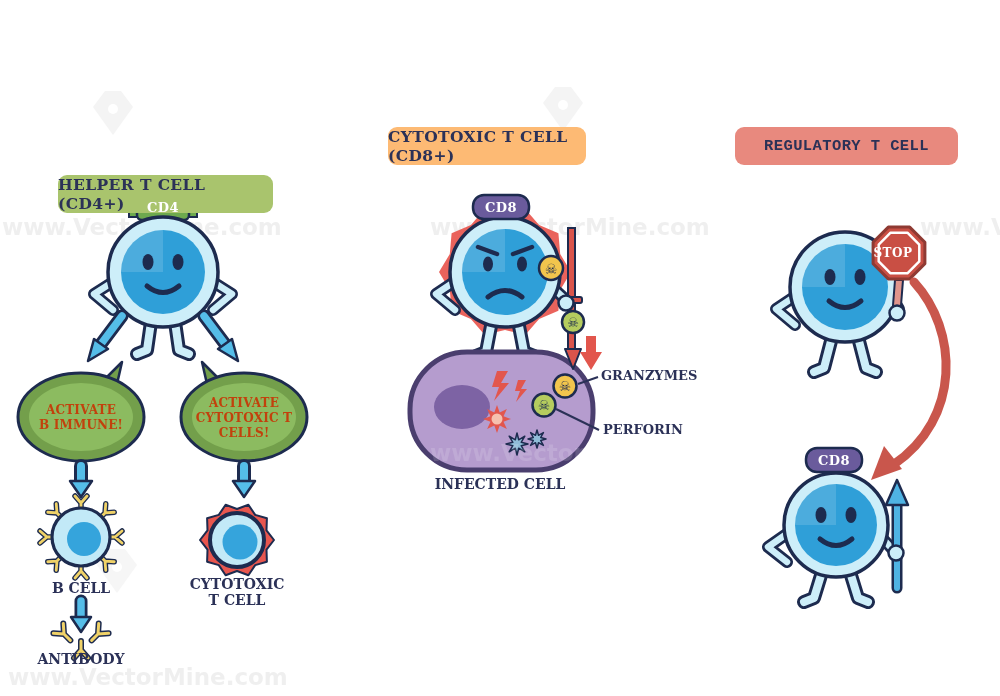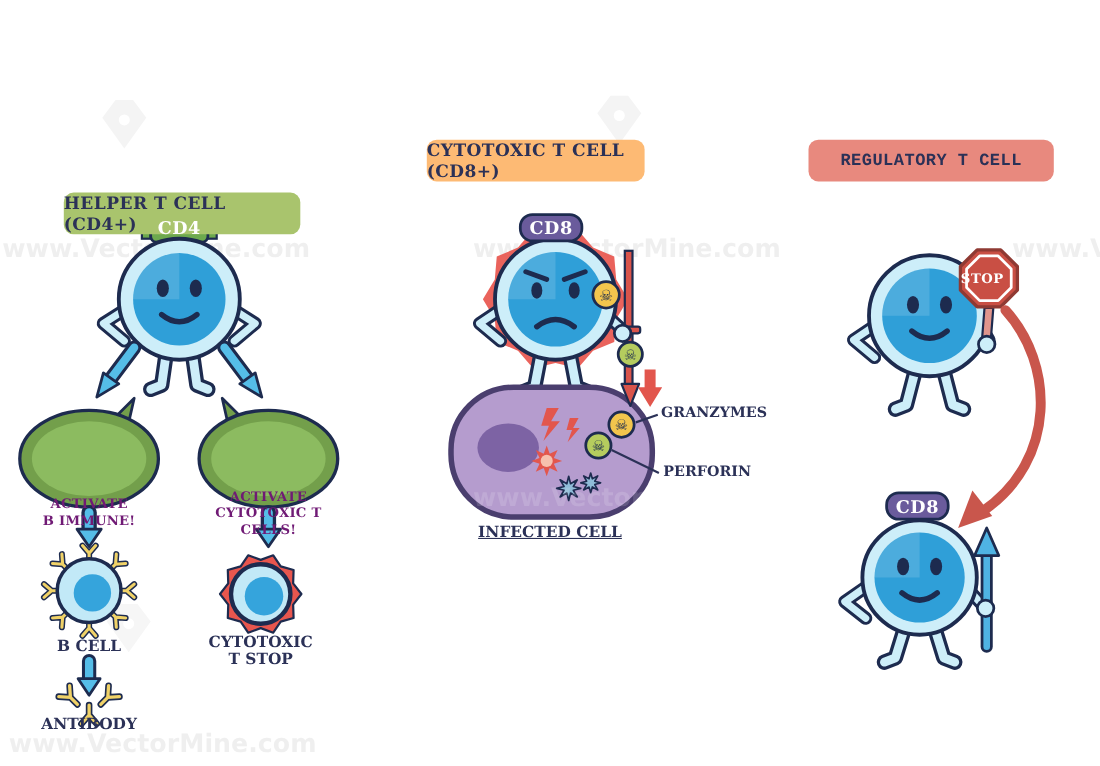--- a/index.html
+++ b/index.html
@@ -7,24 +7,24 @@
           font-family:"DejaVu Serif", "Liberation Serif", serif;color:#2b3157;}
   .abs{position:absolute;}
   .title{left:0;top:48px;width:1000px;text-align:center;font-size:32px;font-weight:bold;
          letter-spacing:1px;color:#2b3157;}
   .hdr{display:flex;align-items:center;justify-content:center;border-radius:9px;
        font-weight:bold;font-size:15.5px;letter-spacing:.4px;color:#2b3157;}
   .hdr-green{left:58px;top:127px;width:215px;height:38px;background:#a9c46d;margin-top:48px;}
   .hdr-blue{left:388px;top:127px;width:198px;height:38px;background:#fdba74;}
   .hdr-salmon{left:735px;top:127px;width:223px;height:38px;background:#e8897e;font-family:Liberation Mono, monospace;}
   .tagtext{display:flex;align-items:center;justify-content:center;color:#fff;
-           font-weight:bold;font-size:16px;letter-spacing:.5px;}
+           font-weight:bold;font-size:13px;letter-spacing:.5px;}
   .lbl{font-weight:bold;color:#2b3157;text-align:center;line-height:1.15;}
-  .bubbletext{color:#701a75;font-weight:bold;font-size:12px;text-align:center;line-height:1.25;
-              letter-spacing:.2px;margin-top:48px;}
+  .bubbletext{color:#c2410c;font-weight:bold;font-size:12px;text-align:center;line-height:1.25;
+              letter-spacing:.2px;}
   .wm{font-family:"DejaVu Sans","Liberation Sans",sans-serif;font-weight:bold;font-size:23px;
       color:rgba(130,130,130,0.13);white-space:nowrap;}
   .wm-onpurple{color:rgba(255,255,255,0.14);}
   svg text{font-family:"DejaVu Sans","Liberation Sans",sans-serif;}
 </style>
 </head>
 <body>
 
 <div id="canvas">
 
@@ -318,23 +318,23 @@
   <div class="abs bubbletext" style="left:193px;top:396px;width:102px;">
     <div>ACTIVATE</div>
     <div>CYTOTOXIC T</div>
     <div>CELLS!</div>
   </div>
 
   <div class="abs lbl" style="left:41px;top:580px;width:80px;font-size:14px;">B CELL</div>
   <div class="abs lbl" style="left:31px;top:651px;width:100px;font-size:14px;">ANTIBODY</div>
   <div class="abs lbl" style="left:182px;top:576px;width:110px;font-size:14px;">
     <div>CYTOTOXIC</div>
-    <div>T STOP</div>
+    <div>T CELL</div>
   </div>
 
   <div class="abs lbl" style="left:601px;top:369px;width:110px;font-size:13px;text-align:left;">GRANZYMES</div>
   <div class="abs lbl" style="left:603px;top:423px;width:110px;font-size:13px;text-align:left;">PERFORIN</div>
-  <div class="abs lbl" style="left:420px;top:476px;width:160px;font-size:14px;text-decoration:underline;">INFECTED CELL</div>
+  <div class="abs lbl" style="left:420px;top:476px;width:160px;font-size:14px;">INFECTED CELL</div>
 
   <div class="abs tagtext" style="left:873px;top:242px;width:40px;height:22px;font-size:12px;">STOP</div>
 
   <div class="abs wm wm-onpurple" style="left:430px;top:440px;">www.VectorMine.com</div>
 </div>
 
 </body></html>

